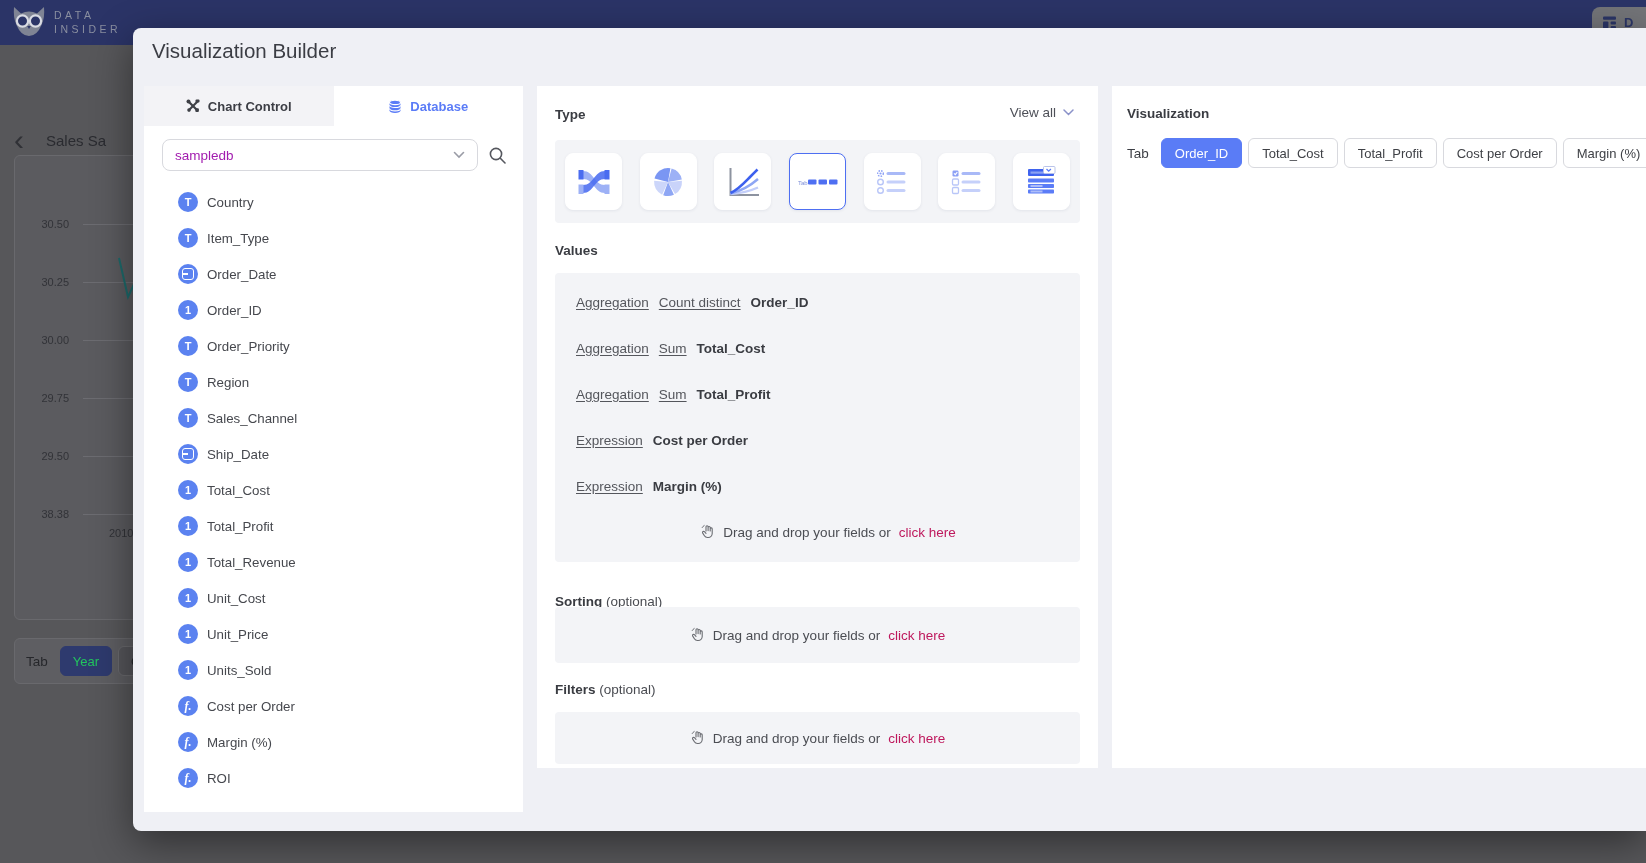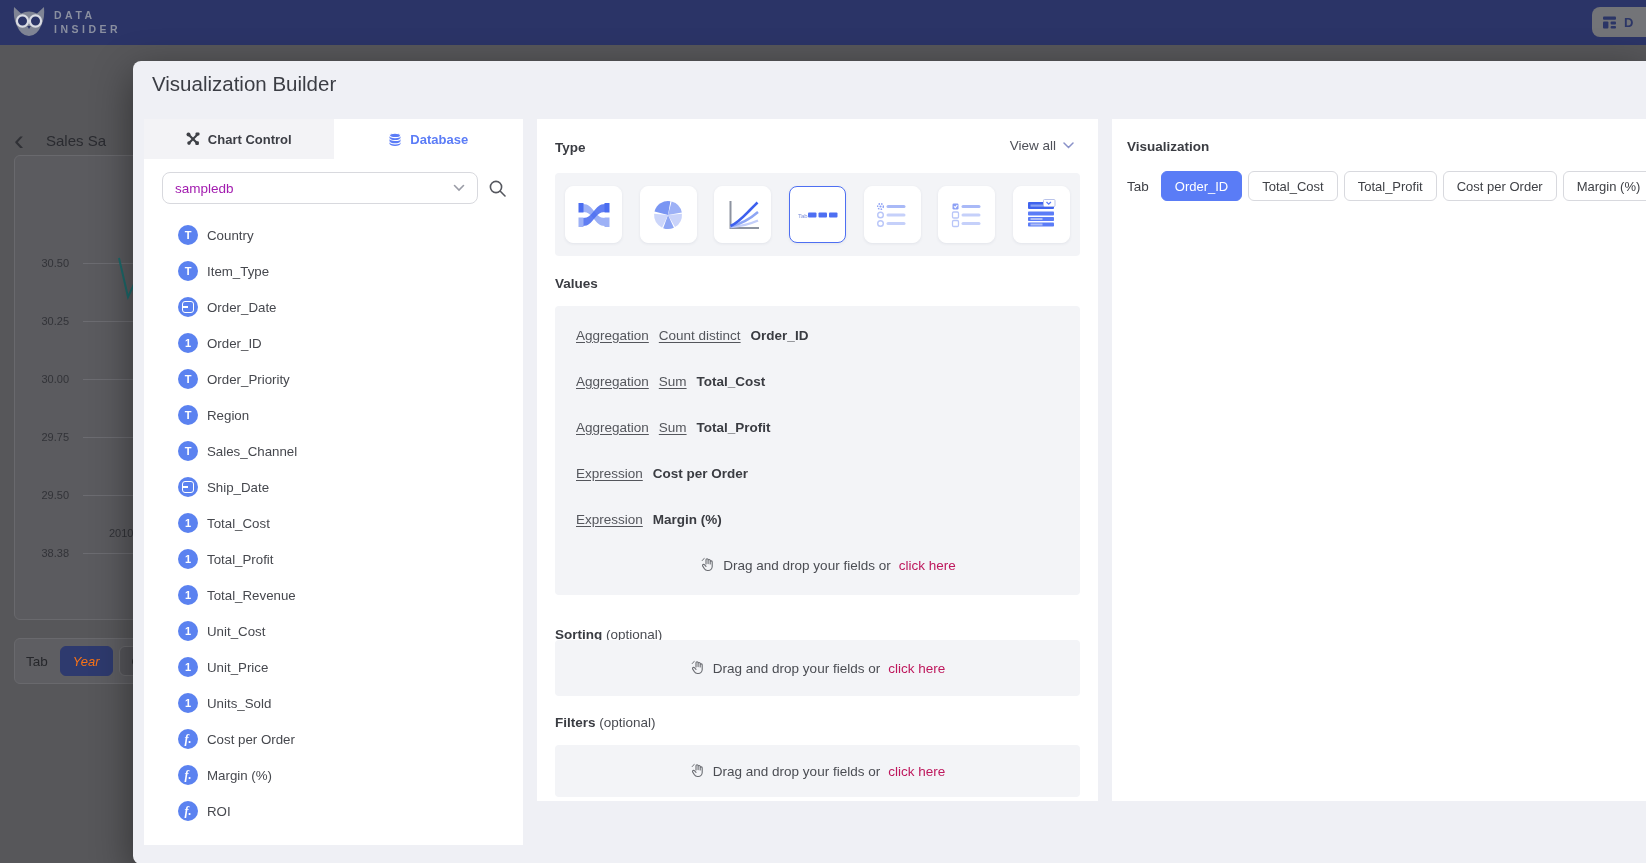--- a/index.html
+++ b/index.html
@@ -3,41 +3,41 @@
 <meta charset="utf-8">
 <style>
   * { margin:0; padding:0; box-sizing:border-box; }
   html,body { background:#3d3d40; }
   body { font-family:"Liberation Sans", sans-serif; }
   .screen { position:relative; width:1646px; height:863px; overflow:hidden; background:#57575a; }
 
   
   .navbar { position:absolute; left:0; top:0; width:100%; height:45px; background:#2b3467; z-index:1; }
   .owl { position:absolute; left:11px; top:5px; }
-  .brand { position:absolute; left:54px; top:8px; color:#8a8fa0; font-size:10.5px; font-weight:700; letter-spacing:3.5px; line-height:14px; }
+  .brand { position:absolute; left:54px; top:8px; color:#8a8fa0; font-size:10.5px; font-weight:400; letter-spacing:3.5px; line-height:14px; }
   .dash-btn { position:absolute; right:-38px; top:7px; height:30px; width:92px; background:#737478; border:none; border-radius:8px; display:flex; align-items:center; gap:7px; padding:0 10px; color:#2b3566; font-weight:700; font-size:13px; font-family:inherit; cursor:pointer; }
 
   
   .page { position:absolute; left:0; top:45px; width:100%; height:818px; background:#57575a; }
   .page-title-row { position:absolute; left:14px; top:84px; display:flex; align-items:center; gap:22px; color:#2a2b30; }
   .back { font-size:30px; line-height:22px; font-weight:400; cursor:pointer; color:#303136; }
   .pg-title { font-size:15px; font-weight:500; white-space:nowrap; }
-  .chart-card { position:absolute; left:14px; top:110px; width:125px; height:465px; background:#5b5b5f; border:1px solid #69696d; border-radius:6px; padding-top:78px; overflow:hidden; }
+  .chart-card { position:absolute; left:14px; top:110px; width:125px; height:465px; background:#5b5b5f; border:1px solid #69696d; border-radius:6px; padding-top:39px; overflow:hidden; }
   .grid-row { height:58px; display:flex; align-items:center; }
   .tick-label { width:54px; text-align:right; font-size:11px; color:#323338; flex:0 0 54px; }
   .grid-line { flex:1; height:1px; background:#6c6c71; margin-left:14px; }
   .chart-svg { position:absolute; left:0; top:0; }
   .x-tick { position:absolute; left:94px; top:371px; font-size:11px; color:#323338; }
   .period-card { position:absolute; left:14px; top:593px; width:125px; height:46px; background:#5e5e62; border:1px solid #69696d; border-radius:6px; display:flex; align-items:center; gap:12px; padding-left:11px; overflow:hidden; }
   .period-label { font-size:13.5px; color:#26272b; }
   .period-btn { height:30px; padding:0 12px; border-radius:6px; border:1px solid #6a6a6e; background:#55555a; color:#26272b; font-size:13px; font-family:inherit; cursor:pointer; white-space:nowrap; }
-  .period-btn.active { background:#2e3a6e; border-color:#2e3a6e; color:#f97316;font-style:italic; }
-
-  
-  .modal { position:absolute; left:133px; top:61px; width:1513px; height:803px; background:#eff0f5; border-radius:8px 0 0 8px; box-shadow:0 12px 40px rgba(0,0,0,.45); z-index:2; }
+  .period-btn.active { background:#2e3a6e; border-color:#2e3a6e; color:#22c55e; }
+
+  
+  .modal { position:absolute; left:133px; top:28px; width:1513px; height:803px; background:#eff0f5; border-radius:8px 0 0 8px; box-shadow:0 12px 40px rgba(0,0,0,.45); z-index:2; }
   .modal-title { position:absolute; left:19px; top:11px; font-size:20.5px; font-weight:500; color:#3b3d44; }
   .panel { position:absolute; background:#fff; }
   .panel.left   { left:11px;  top:58px; width:379px; height:726px; }
   .panel.middle { left:404px; top:58px; width:561px; height:682px; }
   .panel.right  { left:979px; top:58px; width:534px; height:682px; }
 
   
   .lp-tabs { display:flex; height:40px; }
   .lp-tab { flex:1; display:flex; align-items:center; justify-content:center; gap:8px; font-size:13px; font-weight:700; color:#3b3d44; background:#f3f3f6; cursor:pointer; }
   .lp-tab.active { background:#fff; color:#5b7cf7; }

